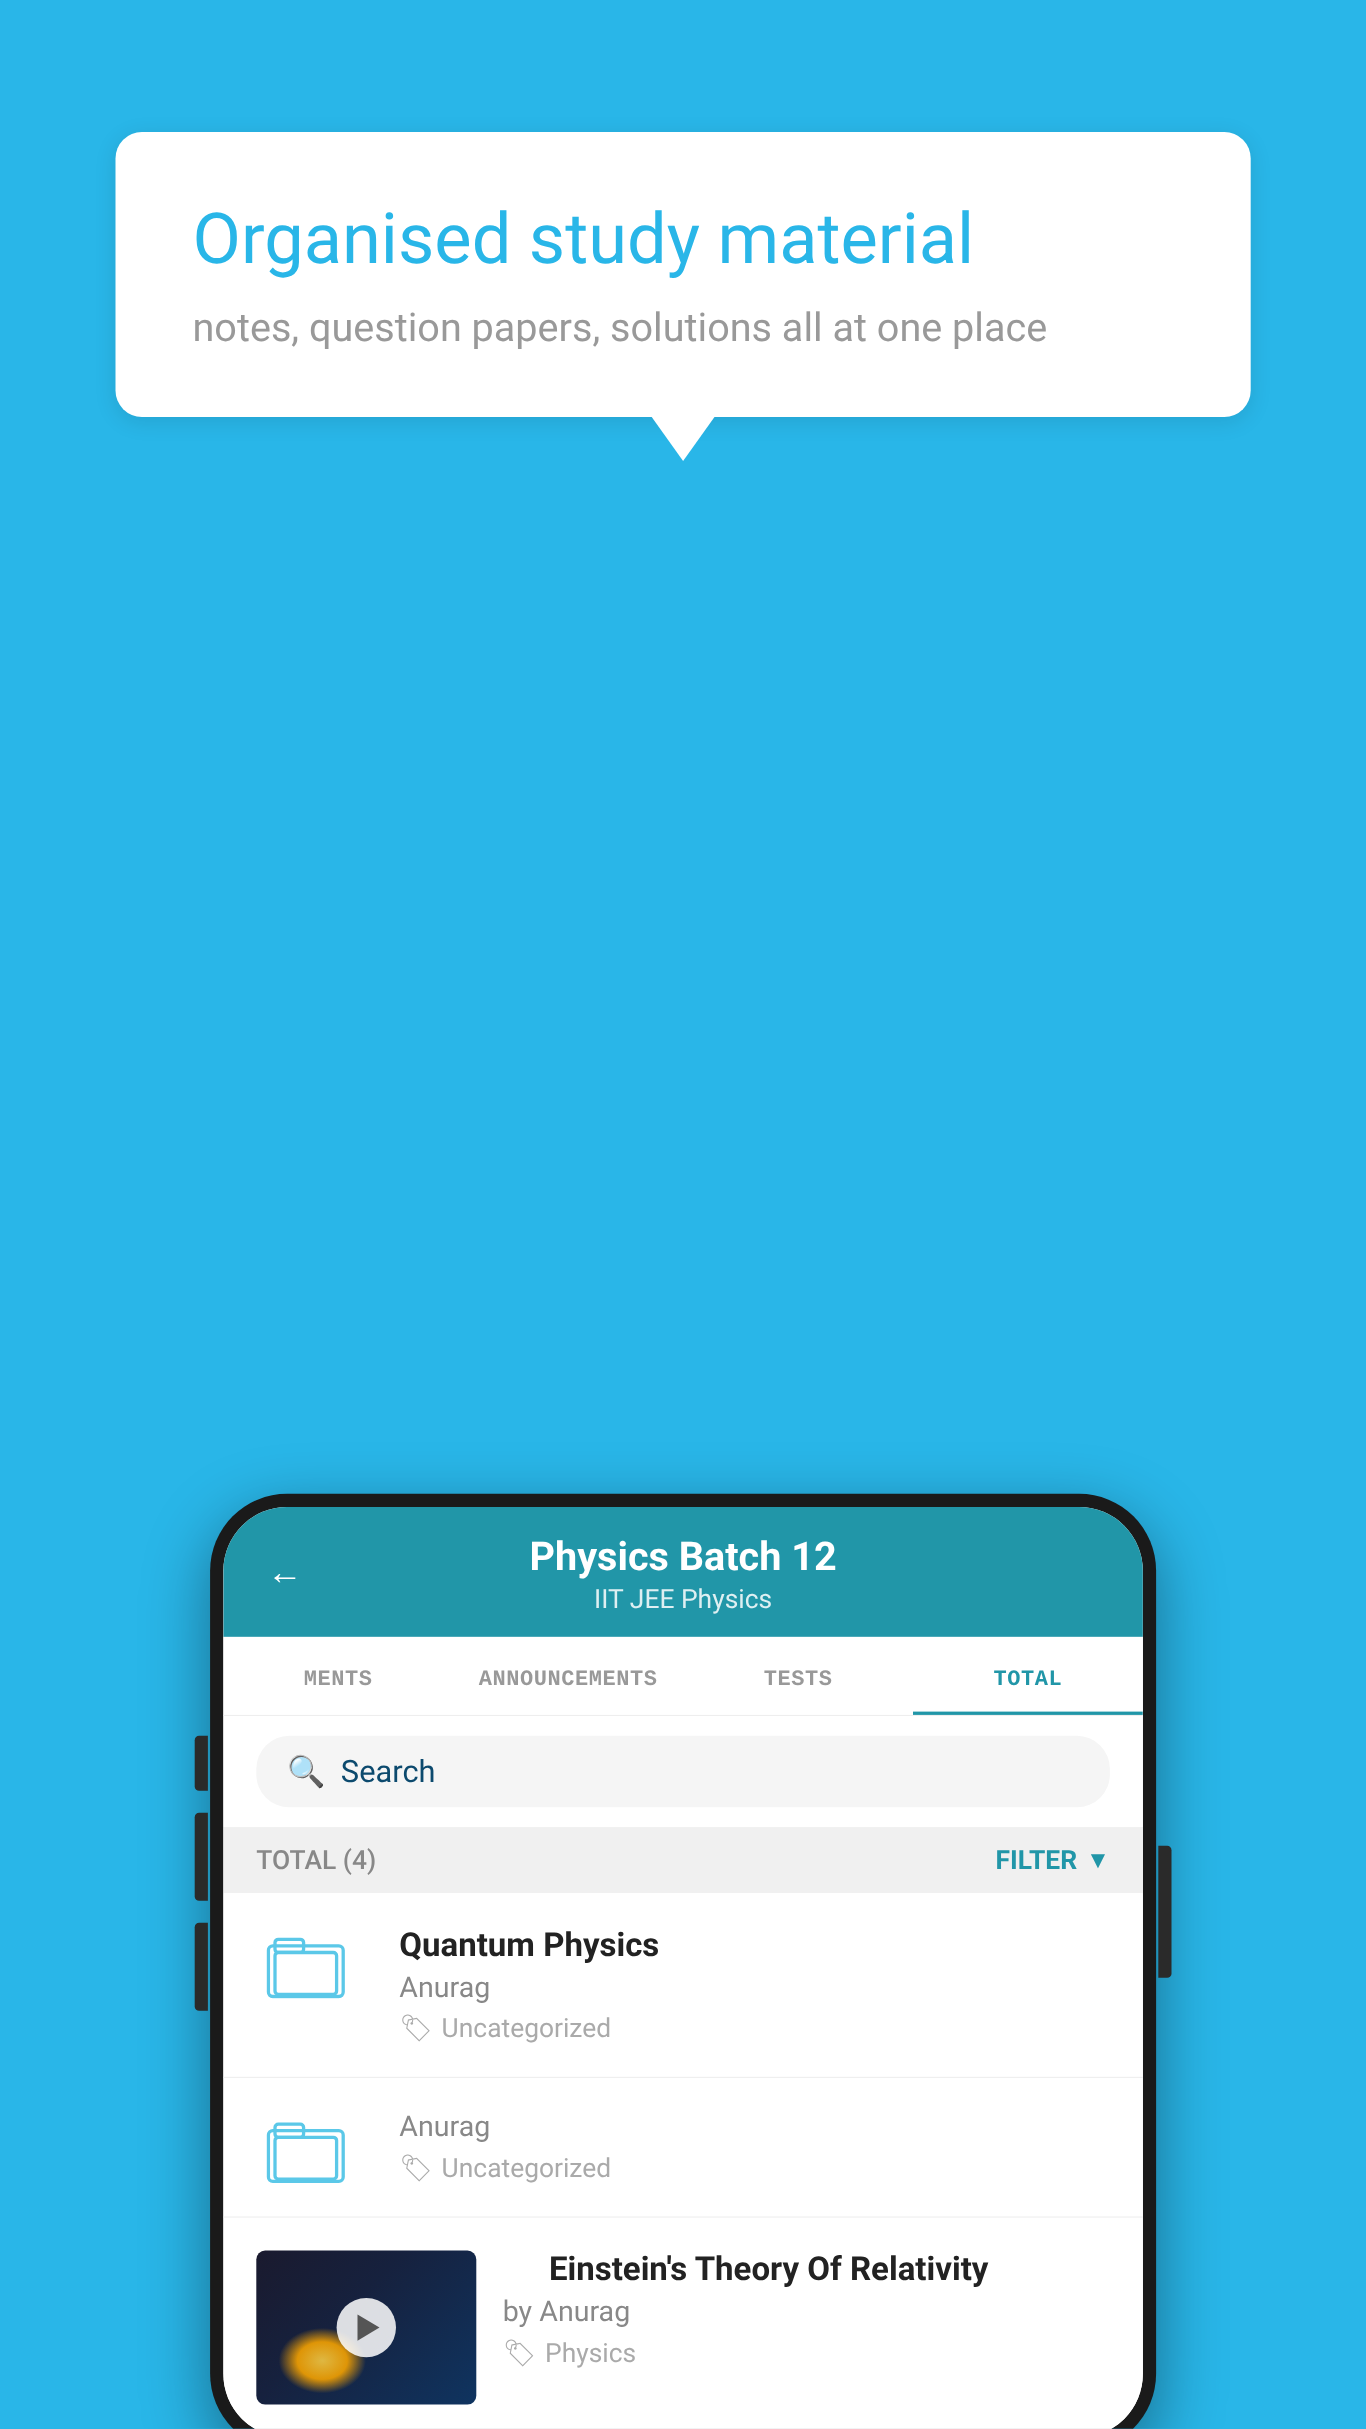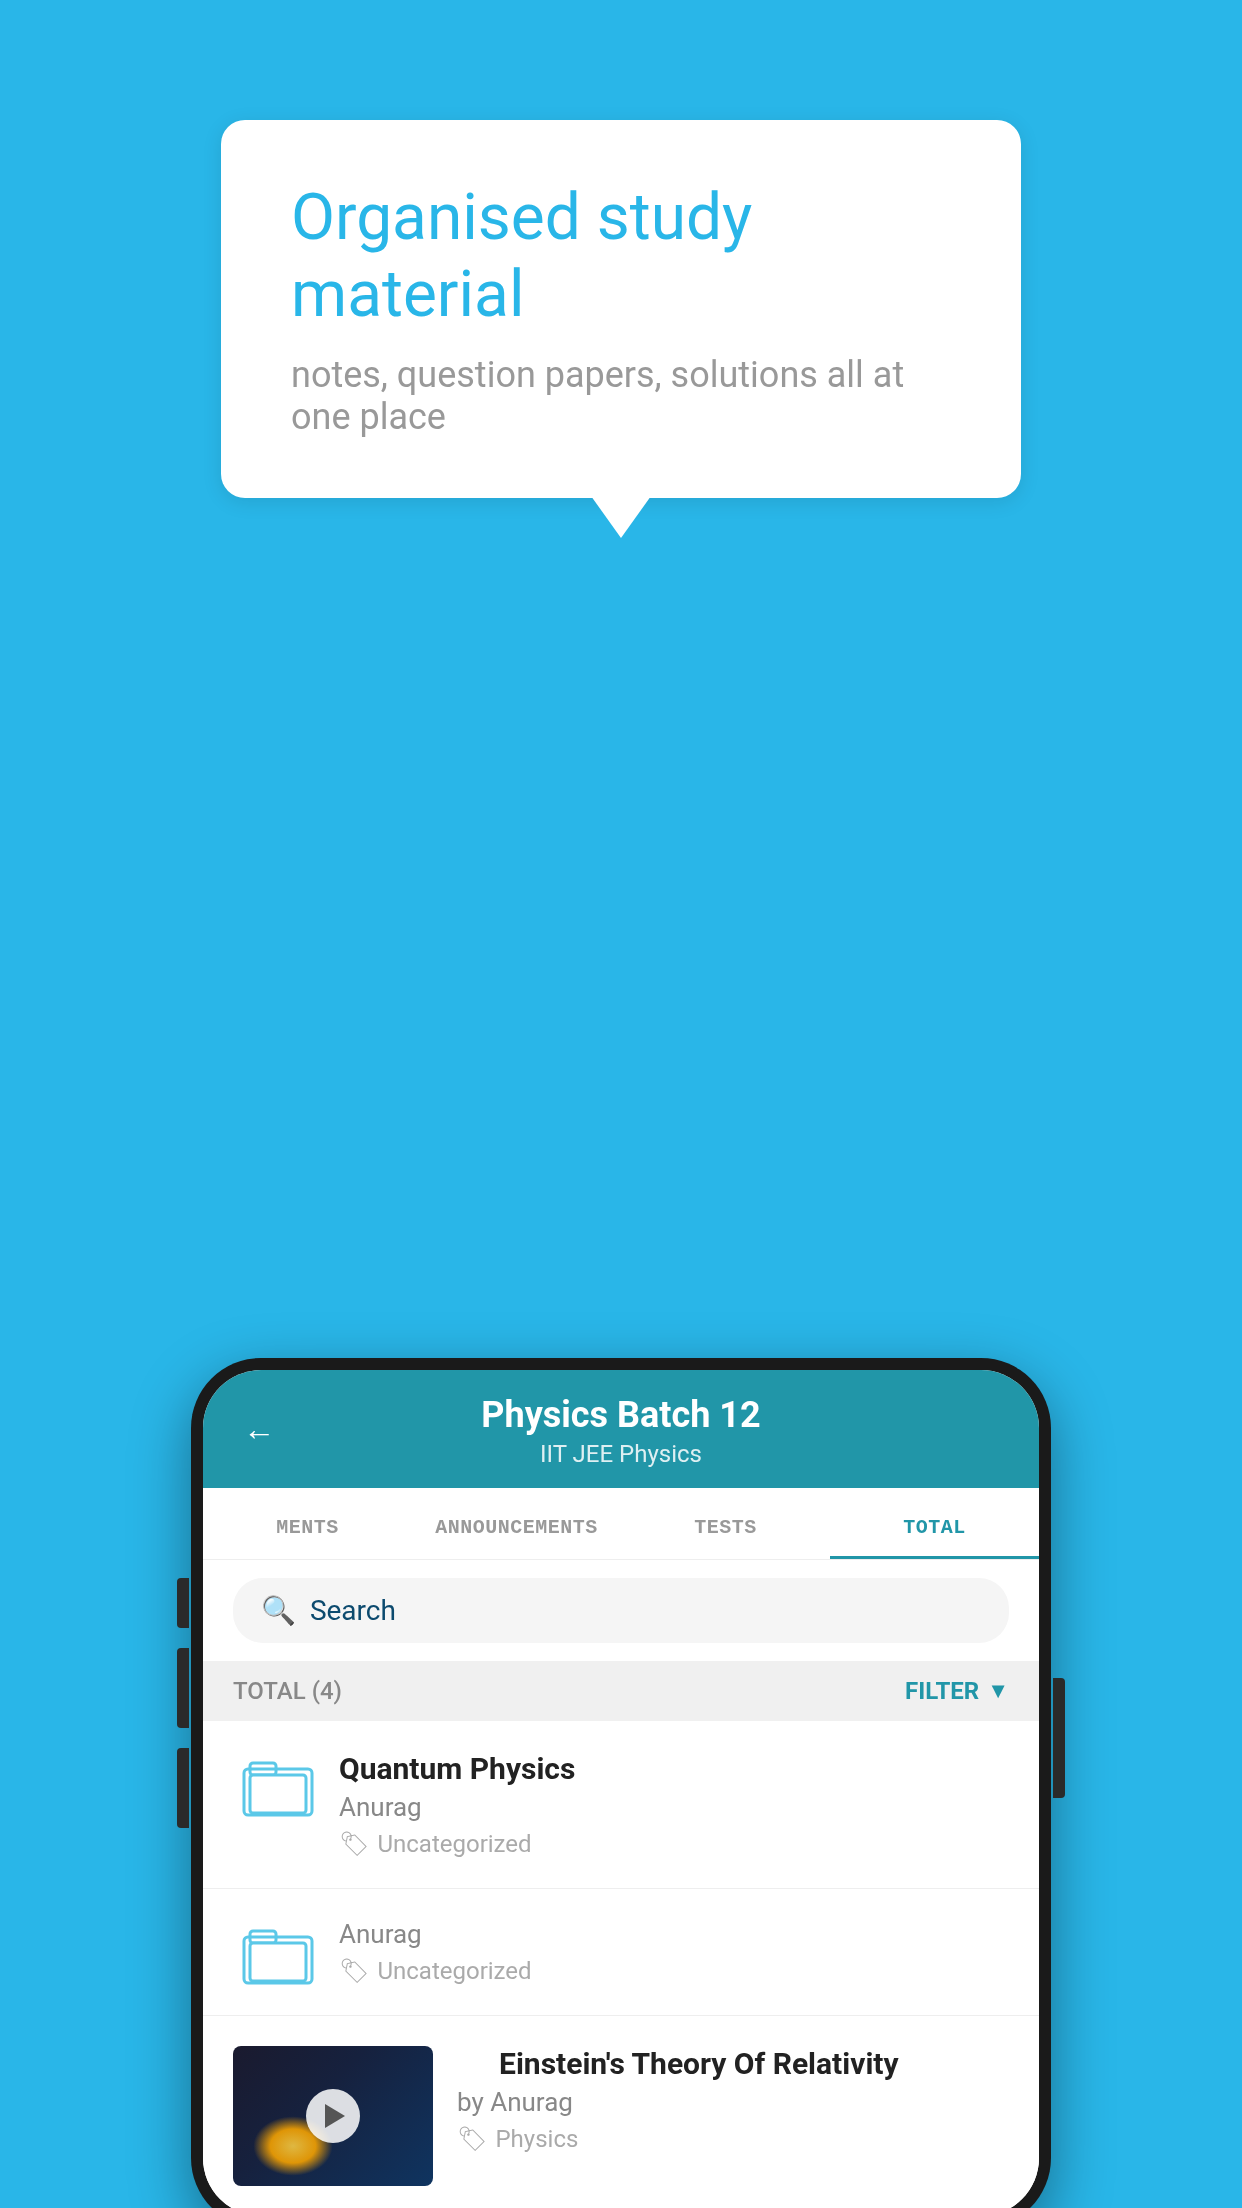--- a/index.html
+++ b/index.html
@@ -18,21 +18,21 @@
       padding: 120px 80px 60px 80px;
       display: flex;
       flex-direction: column;
       align-items: center;
     }
 
     .speech-bubble {
       background: white;
       border-radius: 24px;
       padding: 60px 70px;
-      width: 800px;
+      width: 1032px;
       position: relative;
       box-shadow: 0 4px 20px rgba(0,0,0,0.1);
     }
 
     .speech-bubble::after {
       content: '';
       position: absolute;
       bottom: -40px;
       left: 50%;
       transform: translateX(-50%);
@@ -253,21 +253,21 @@
     
     .video-list {
       background: white;
     }
 
     .video-item {
       display: flex;
       align-items: flex-start;
       padding: 30px 30px;
       border-bottom: 1px solid #eee;
-      gap: 16px;
+      gap: 40px;
     }
 
     .folder-icon-wrap {
       width: 90px;
       flex-shrink: 0;
       display: flex;
       align-items: center;
       justify-content: center;
       padding-top: 4px;
     }

